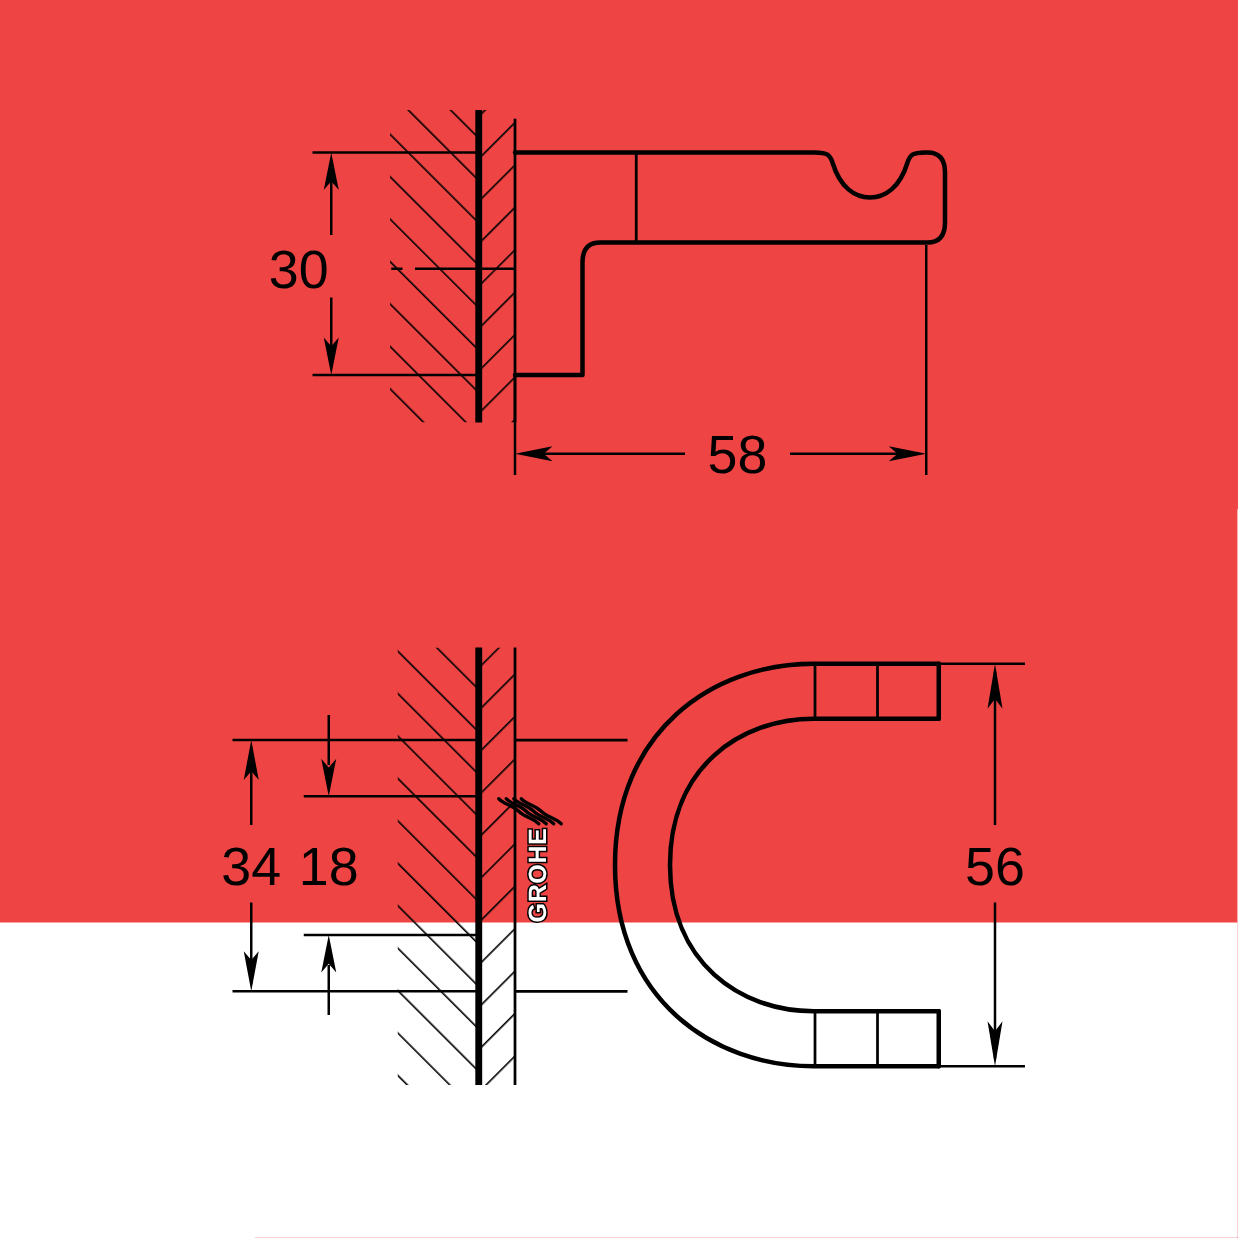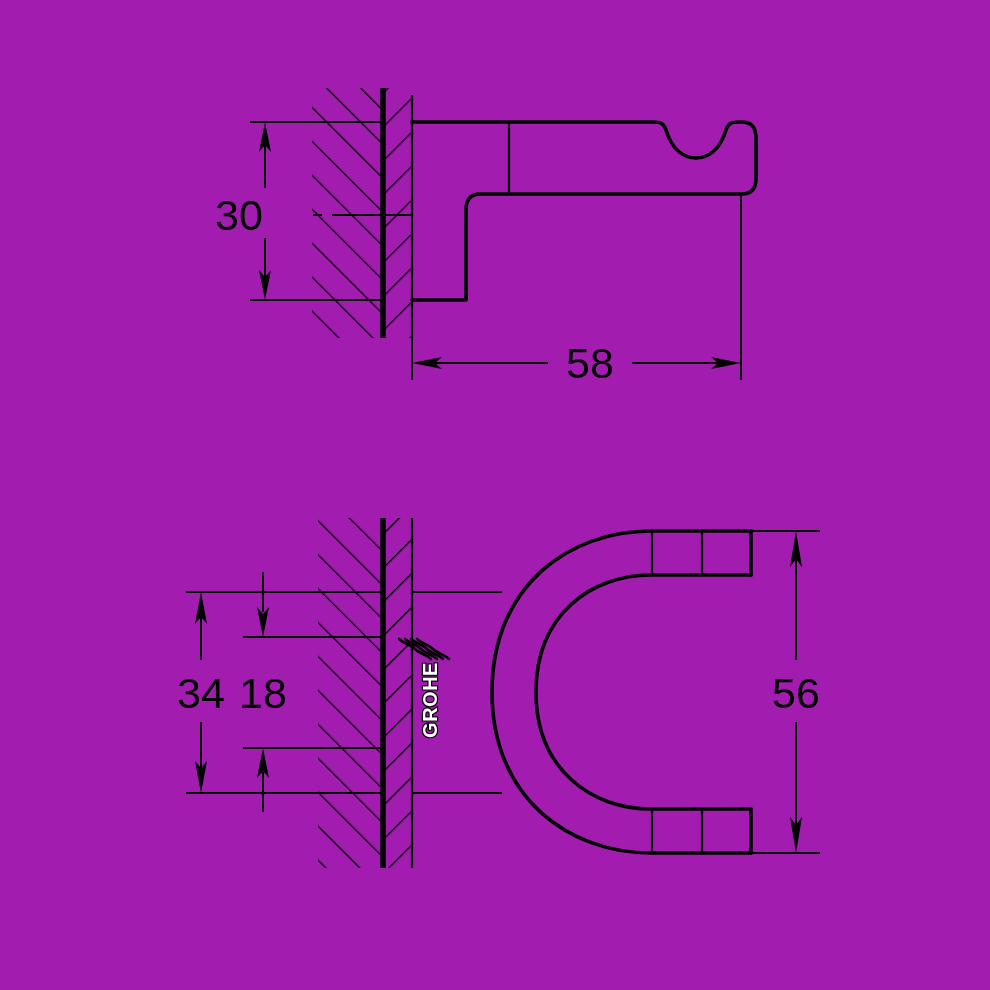--- a/index.html
+++ b/index.html
@@ -10,22 +10,22 @@
   }
   body {
     width: 990px;
     height: 990px;
     font-family: "Liberation Sans", sans-serif;
     overflow: hidden;
   }
   #drawing-root {
     position: relative;
     width: 990px;
-    height: 990px;
-    background: #a21caf;
+    height: 738px;
+    background: #ef4444;
   }
   svg#tech-drawing {
     display: block;
     width: 990px;
     height: 990px;
   }
   .dim-text {
     font-family: "Liberation Sans", sans-serif;
     font-size: 43px;
     fill: #000000;

